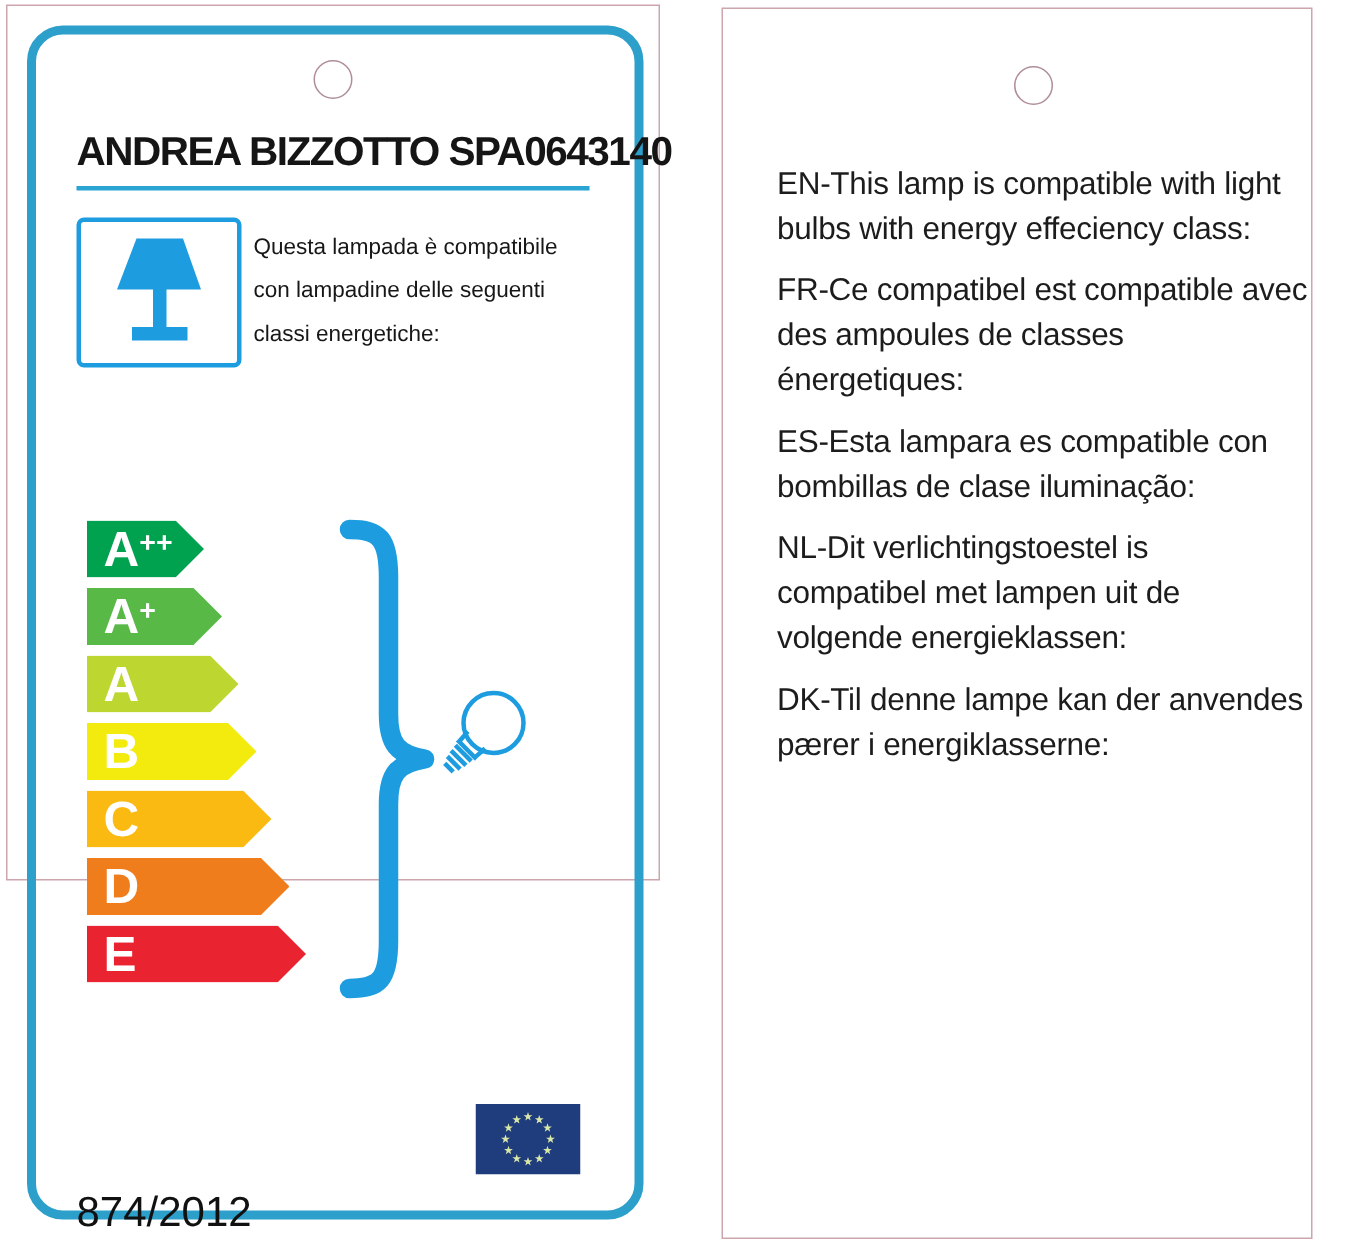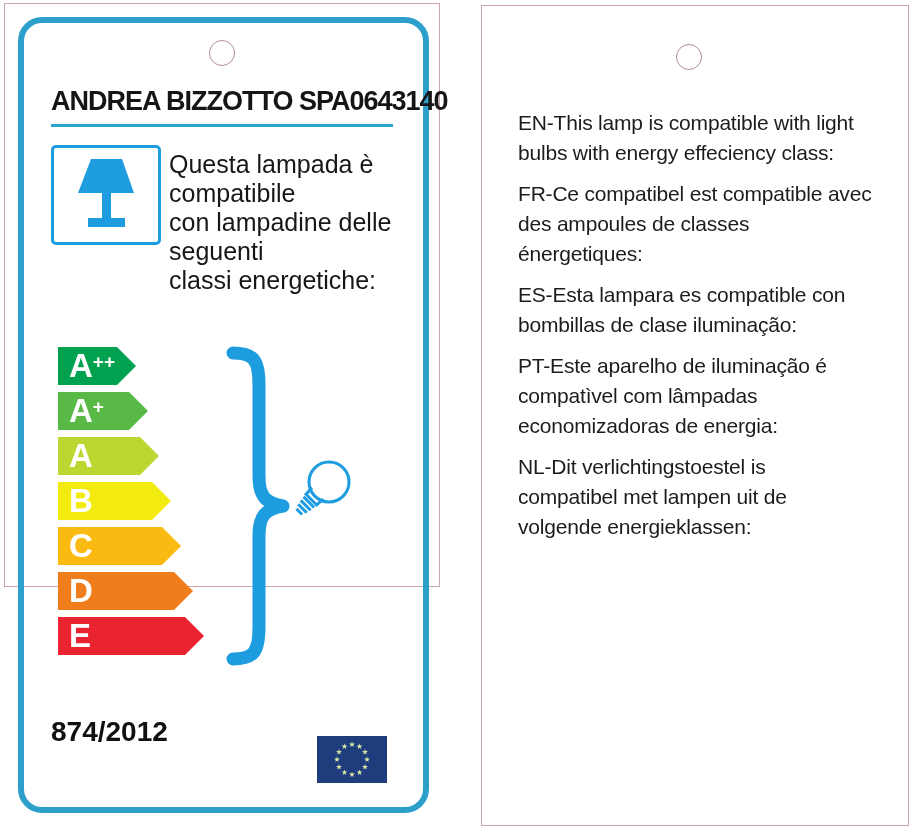--- a/index.html
+++ b/index.html
@@ -1,34 +1,34 @@
 <!DOCTYPE html>
 <html style="--tag-border: #cda6ad; --hole-ring: #b08e96; --card-border: #2d9fcb; --underline: #2aa4d2; --accent: #1d9ce0; --text: #1c1c1c; --eu-flag-bg: #1f3c7d; --eu-flag-stars: #d9e8a6;"><head>
 <meta charset="utf-8">
 <style>
   html,body{margin:0;padding:0;background:#fff;}
   body{width:914px;height:835px;position:relative;font-family:"Liberation Sans",sans-serif;color:var(--text);}
   .tag{position:absolute;background:#fff;border:1px solid var(--tag-border);box-sizing:border-box;}
   #left-tag{left:4px;top:3px;width:436px;height:584px;}
-  #right-tag{left:481px;top:5px;width:428px;height:821px;}
+  #right-tag{left:481px;top:5px;width:394px;height:821px;}
   .hole{position:absolute;width:26px;height:26px;border-radius:50%;border:1.5px solid var(--hole-ring);box-sizing:border-box;background:#fff;}
   #left-tag .hole{left:204px;top:36px;}
   #right-tag .hole{left:194px;top:38px;}
   .blue-card{position:absolute;left:13px;top:13px;width:411px;height:796px;border:6px solid var(--card-border);border-radius:24px;box-sizing:border-box;}
   .title-row{position:absolute;left:46px;top:82px;width:342px;display:flex;justify-content:space-between;align-items:baseline;font-size:27px;font-weight:700;letter-spacing:-1px;color:#151515;white-space:nowrap;}
   .title-underline{position:absolute;left:46px;top:120px;width:342px;height:3px;background:var(--underline);}
   .lamp-box{position:absolute;left:46px;top:141px;width:110px;height:100px;border:3px solid var(--accent);border-radius:5px;box-sizing:border-box;display:flex;align-items:center;justify-content:center;}
-  .intro{position:absolute;left:164px;top:146px;width:250px;font-size:25px;line-height:29px;white-space:pre-line;color:#171717;}
+  .intro{position:absolute;left:164px;top:146px;width:250px;font-size:15px;line-height:29px;white-space:pre-line;color:#171717;}
   .arrows{position:absolute;left:53px;top:343px;}
   .arrow{height:38px;margin-bottom:7px;clip-path:polygon(0 0,calc(100% - 19px) 0,100% 50%,calc(100% - 19px) 100%,0 100%);display:flex;align-items:center;}
   .arrow-label{font-weight:700;font-size:33px;color:#fff;padding-left:11px;line-height:38px;}
   .arrow-label sup{font-size:19px;line-height:0;vertical-align:9px;letter-spacing:0;}
   .brace-svg{position:absolute;left:218px;top:341px;}
   .bulb-svg{position:absolute;left:286px;top:448px;}
-  .reg-number{position:absolute;left:46px;top:712px;font-size:28px;font-weight:700;color:#111;}
+  .reg-number{position:absolute;left:46px;top:788px;font-size:28px;font-weight:400;color:#111;}
   .eu-flag{position:absolute;left:312px;top:732px;}
   .paras{position:absolute;left:36px;top:102px;width:382px;}
   .paras p{margin:0 0 11px 0;font-size:21px;line-height:30px;white-space:pre-line;color:#1c1c1c;letter-spacing:-0.2px;}
 </style>
 </head>
 <body>
 
 <div class="tag" id="left-tag">
   <div class="blue-card"></div>
   <div class="hole"></div>
@@ -117,20 +117,19 @@
 <div class="tag" id="right-tag">
   <div class="hole"></div>
   <div class="paras">
     <p>EN-This lamp is compatible with light
 bulbs with energy effeciency class:</p>
     <p>FR-Ce compatibel est compatible avec
 des ampoules de classes
 énergetiques:</p>
     <p>ES-Esta lampara es compatible con
 bombillas de clase iluminação:</p>
-    <p>PT-Este aparelho de iluminação é
-compatìvel com lâmpadas
-economizadoras de energia:</p>
     <p>NL-Dit verlichtingstoestel is
 compatibel met lampen uit de
 volgende energieklassen:</p>
+    <p>DK-Til denne lampe kan der anvendes
+pærer i energiklasserne:</p>
   </div>
 </div>
 
 </body></html>

